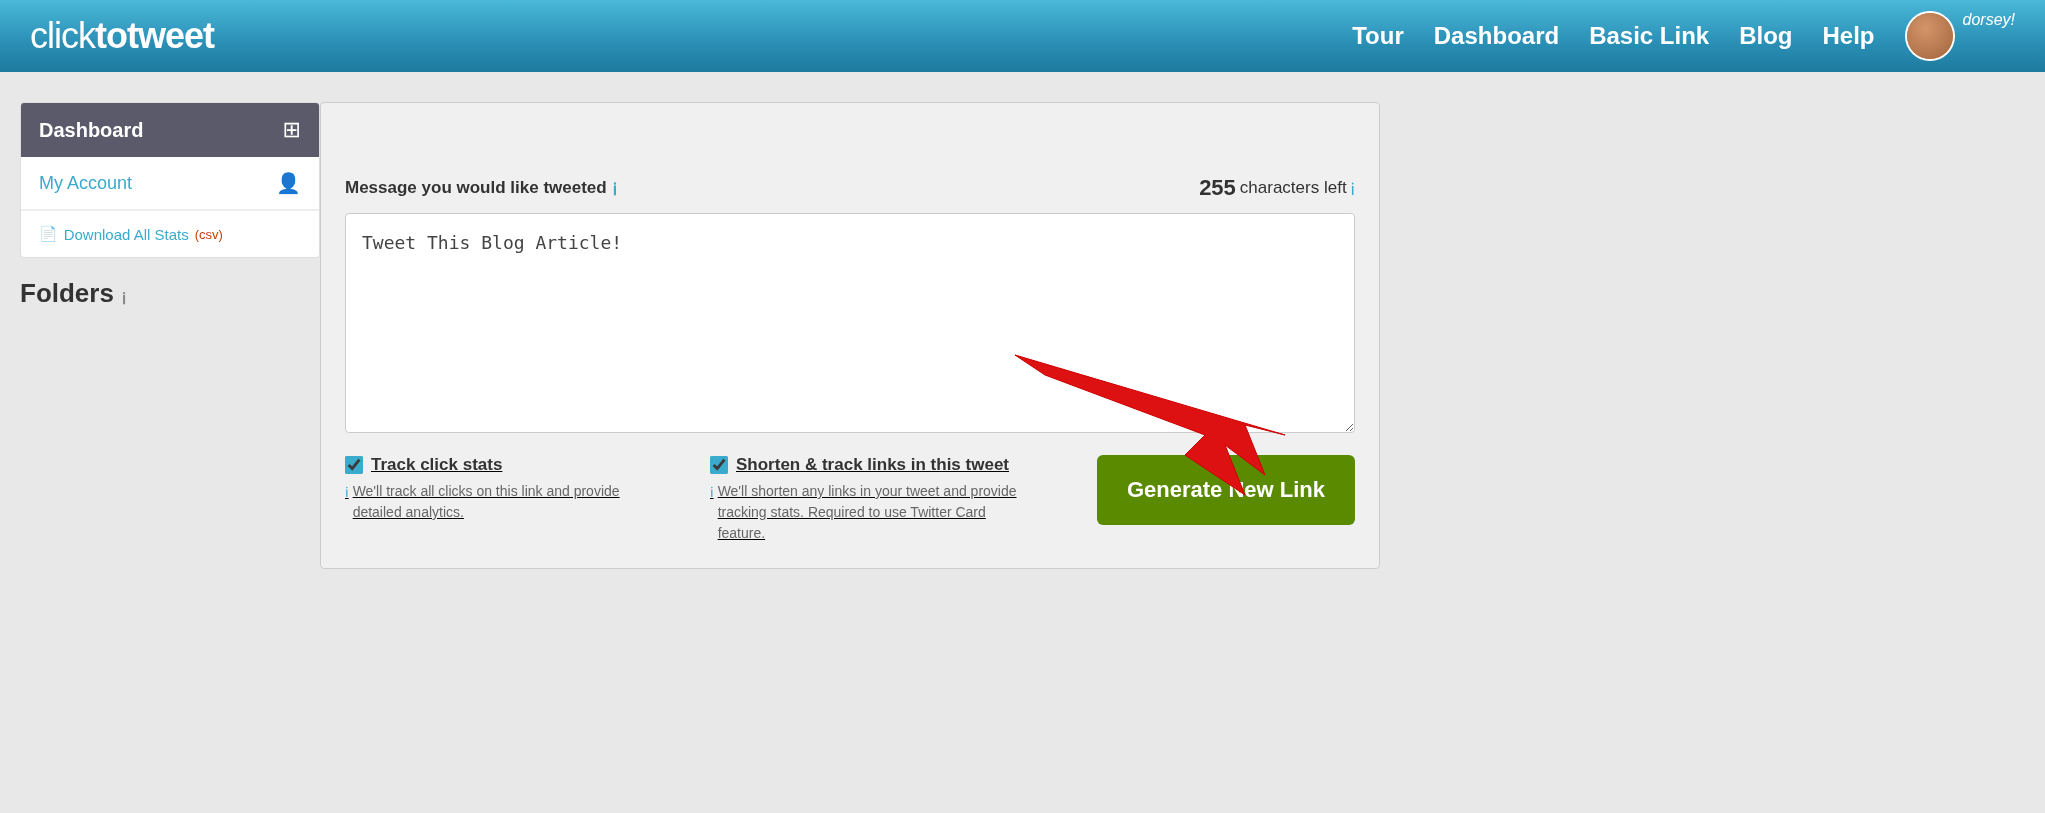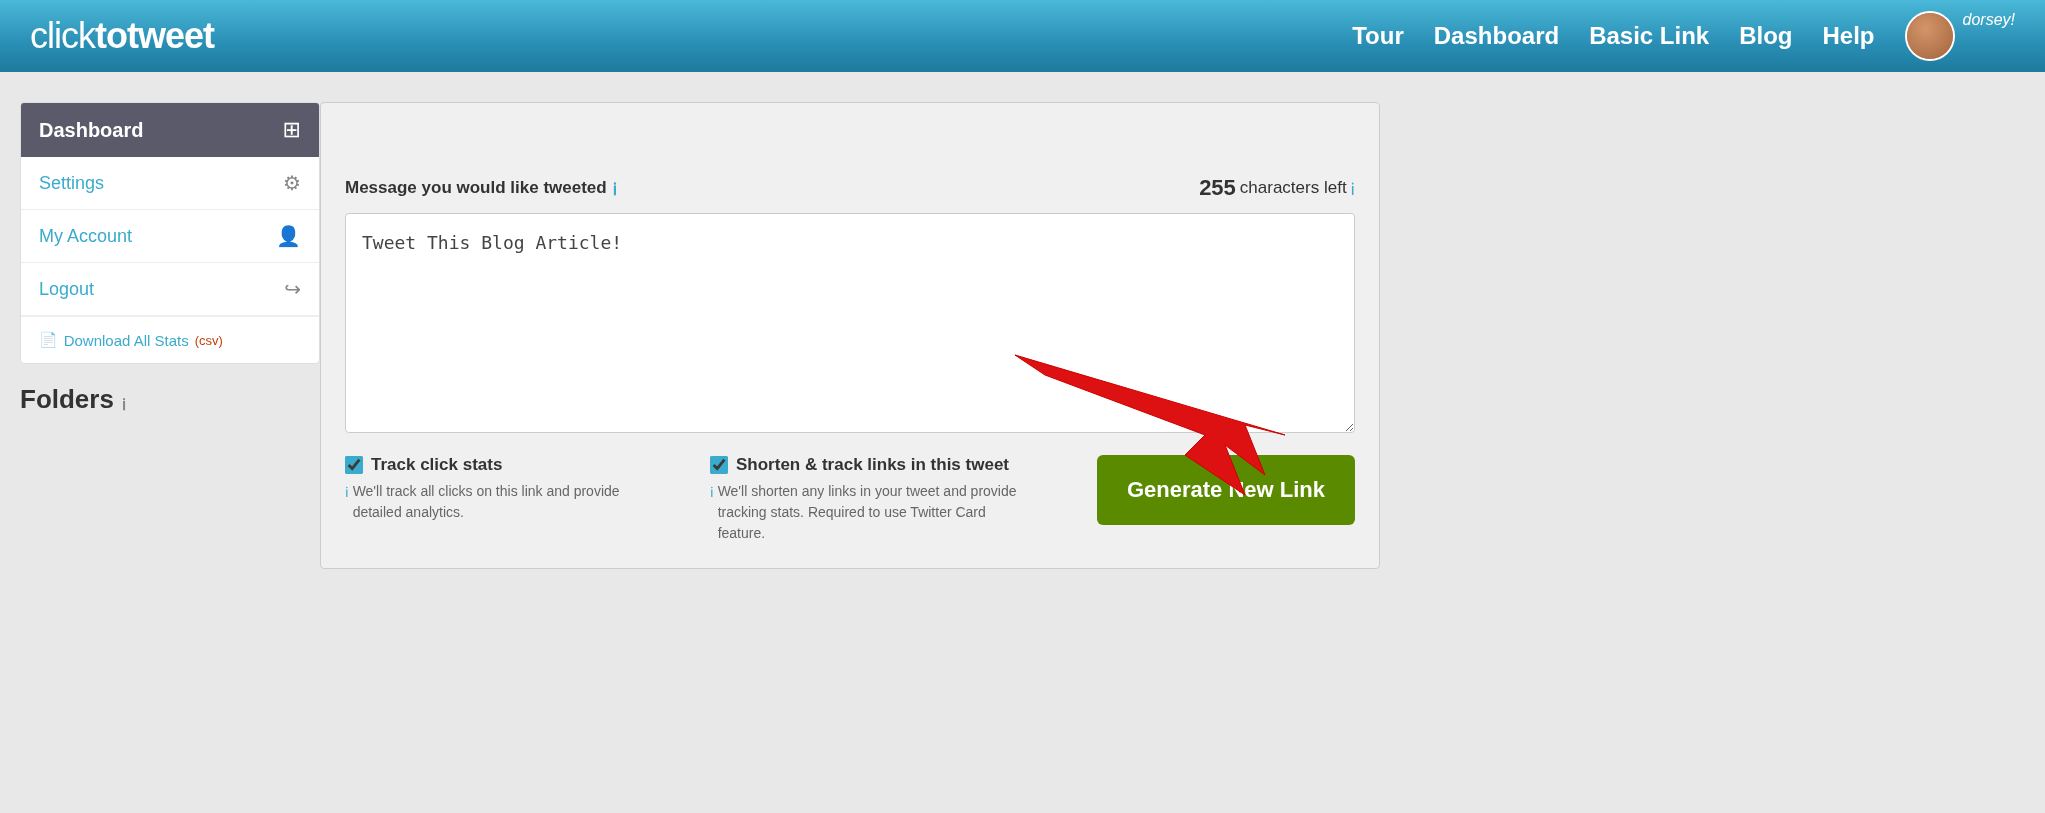--- a/index.html
+++ b/index.html
@@ -224,20 +224,21 @@
 
     
     .options-row {
       display: flex;
       align-items: flex-start;
       margin-top: 18px;
       gap: 40px;
     }
     .option-col {
       flex: 1;
+      text-decoration: underline;
     }
     .option-label {
       display: flex;
       align-items: center;
       gap: 8px;
       font-size: 17px;
       font-weight: 700;
       color: #333;
       margin-bottom: 6px;
     }
@@ -306,30 +307,22 @@
 
 <div class="main-content">
 
   <aside class="sidebar">
     <div class="sidebar-card">
       <div class="dashboard-row">
         <span class="dashboard-label">Dashboard</span>
         <span class="grid-icon">⊞</span>
       </div>
       <div class="sidebar-item">
-        <a href="#" class="sidebar-link">Settings</a>
-        <span class="sidebar-icon">⚙</span>
-      </div>
-      <div class="sidebar-item">
         <a href="#" class="sidebar-link">My Account</a>
         <span class="sidebar-icon">👤</span>
-      </div>
-      <div class="sidebar-item">
-        <a href="#" class="sidebar-link">Logout</a>
-        <span class="sidebar-icon">↪</span>
       </div>
       <div class="download-stats">
         <a href="#" class="download-link">
           <span>📄</span>
           <span>Download All Stats</span>
           <span class="csv-text">(csv)</span>
         </a>
       </div>
     </div>
 

